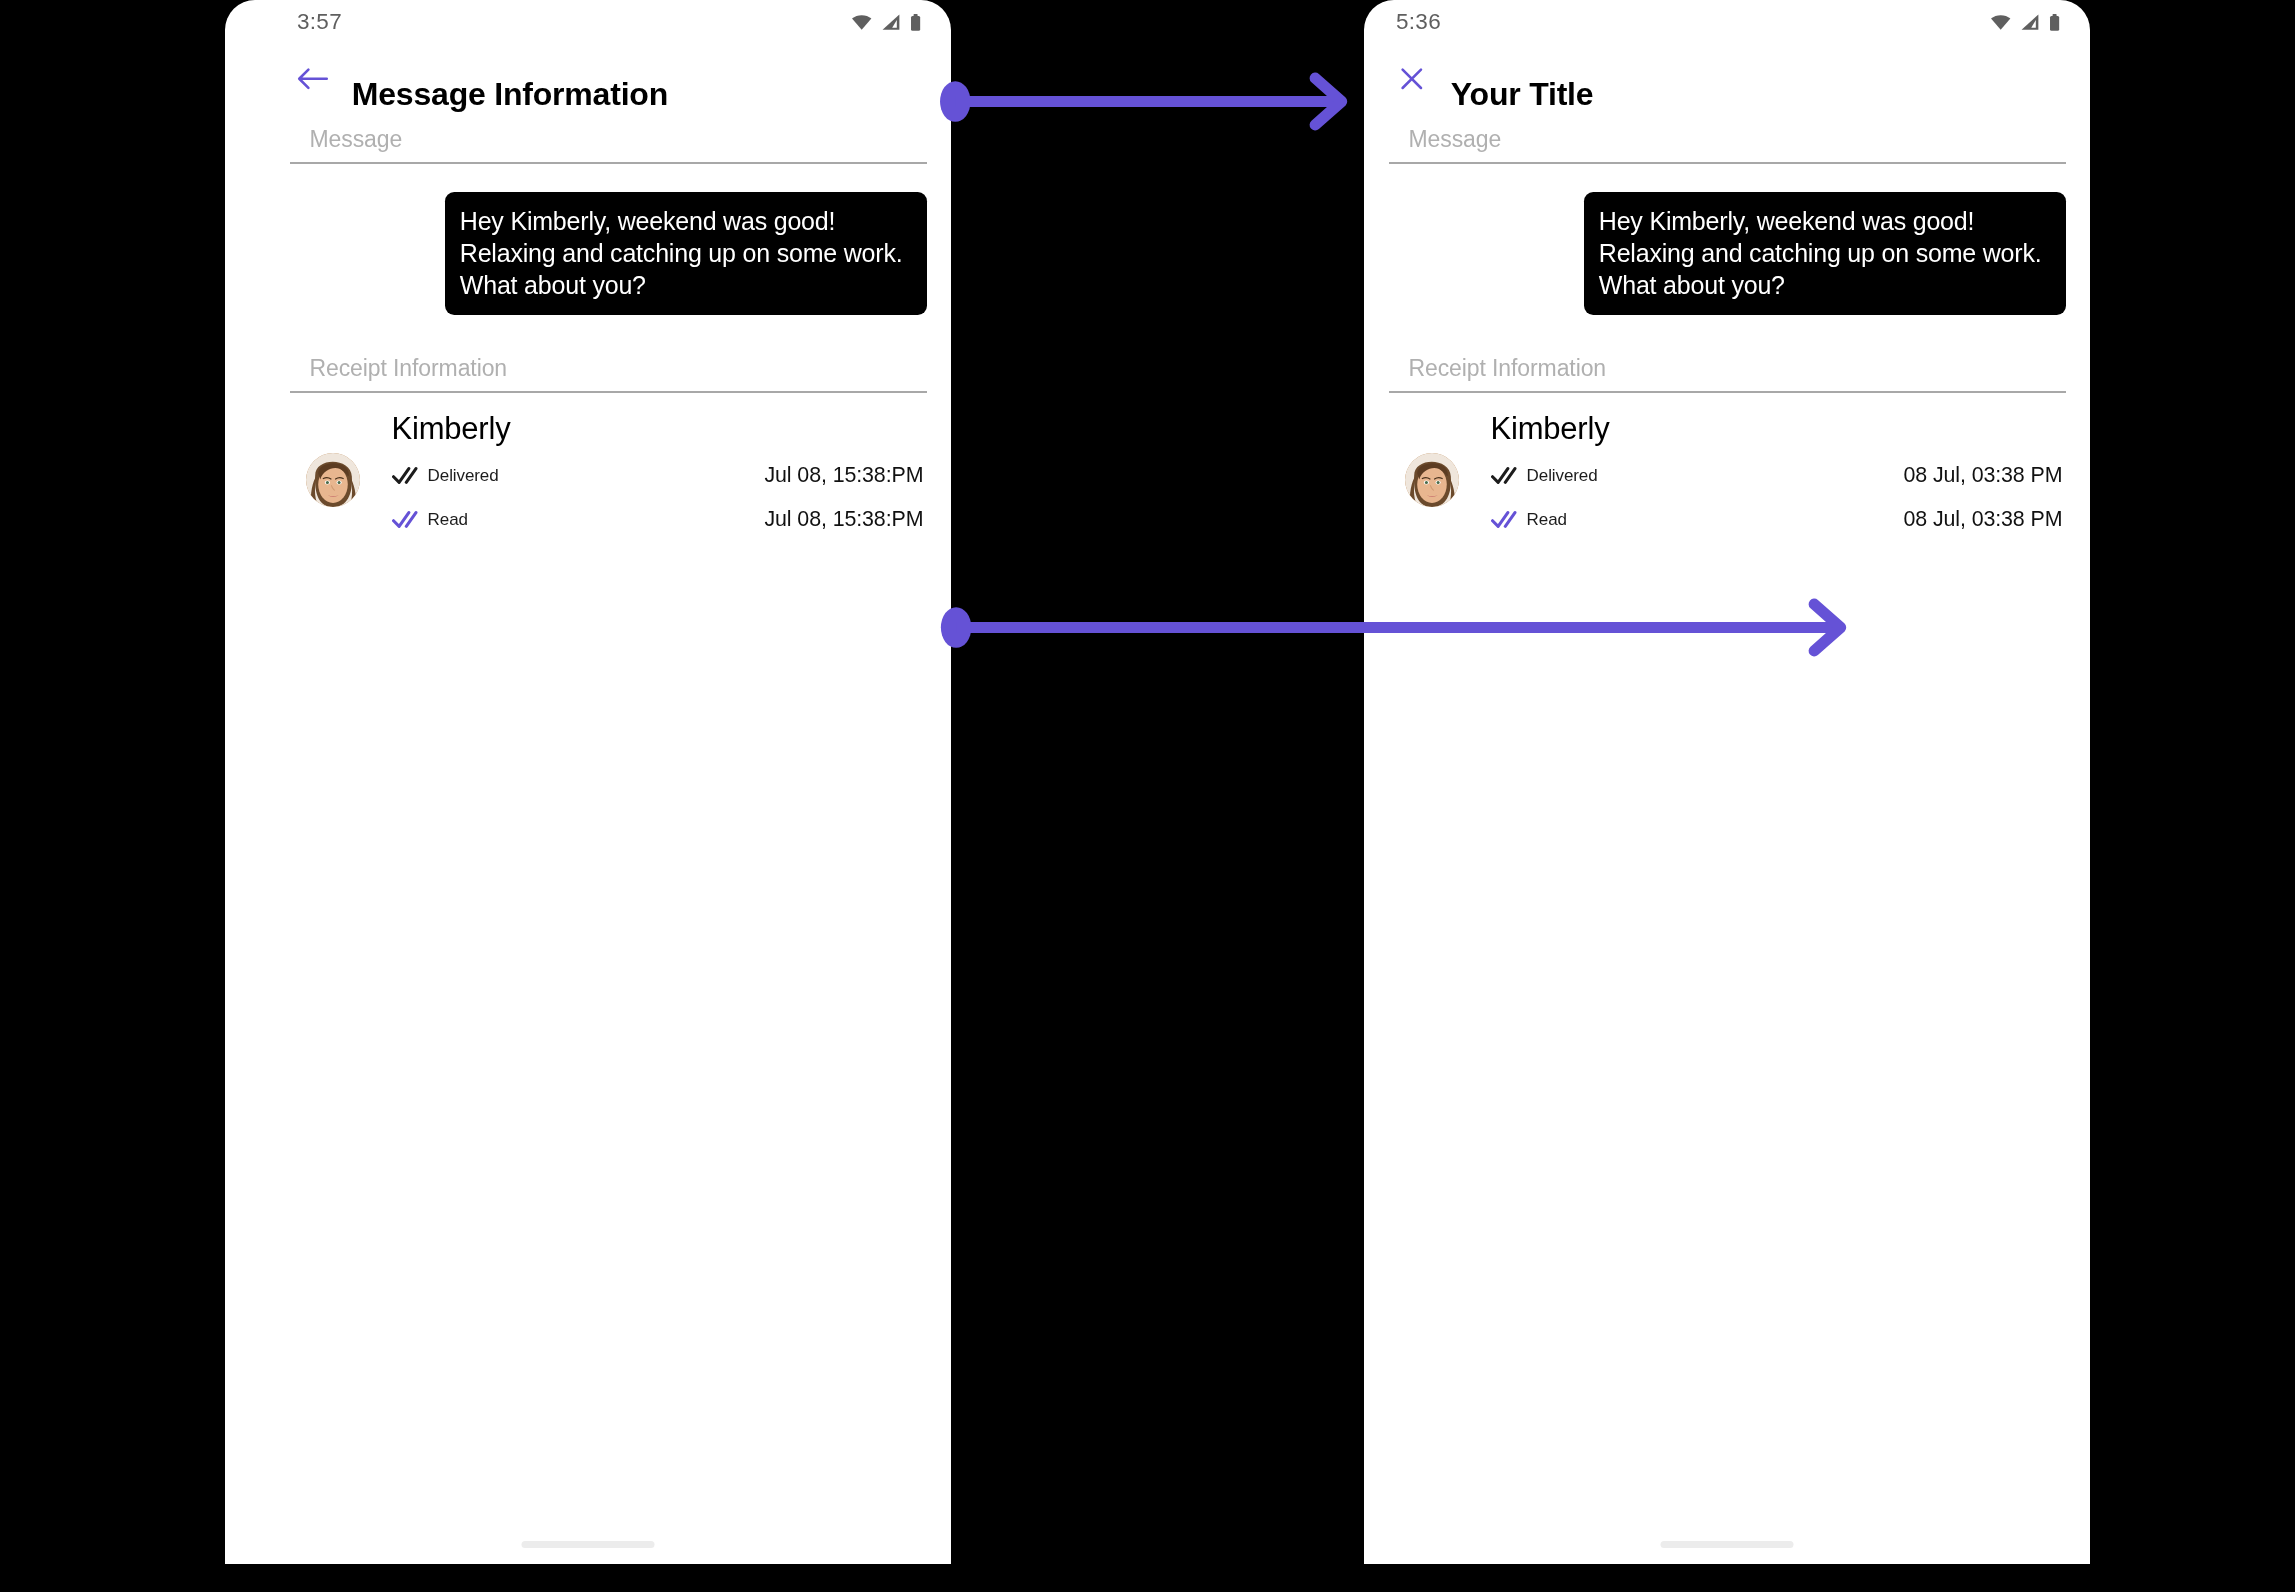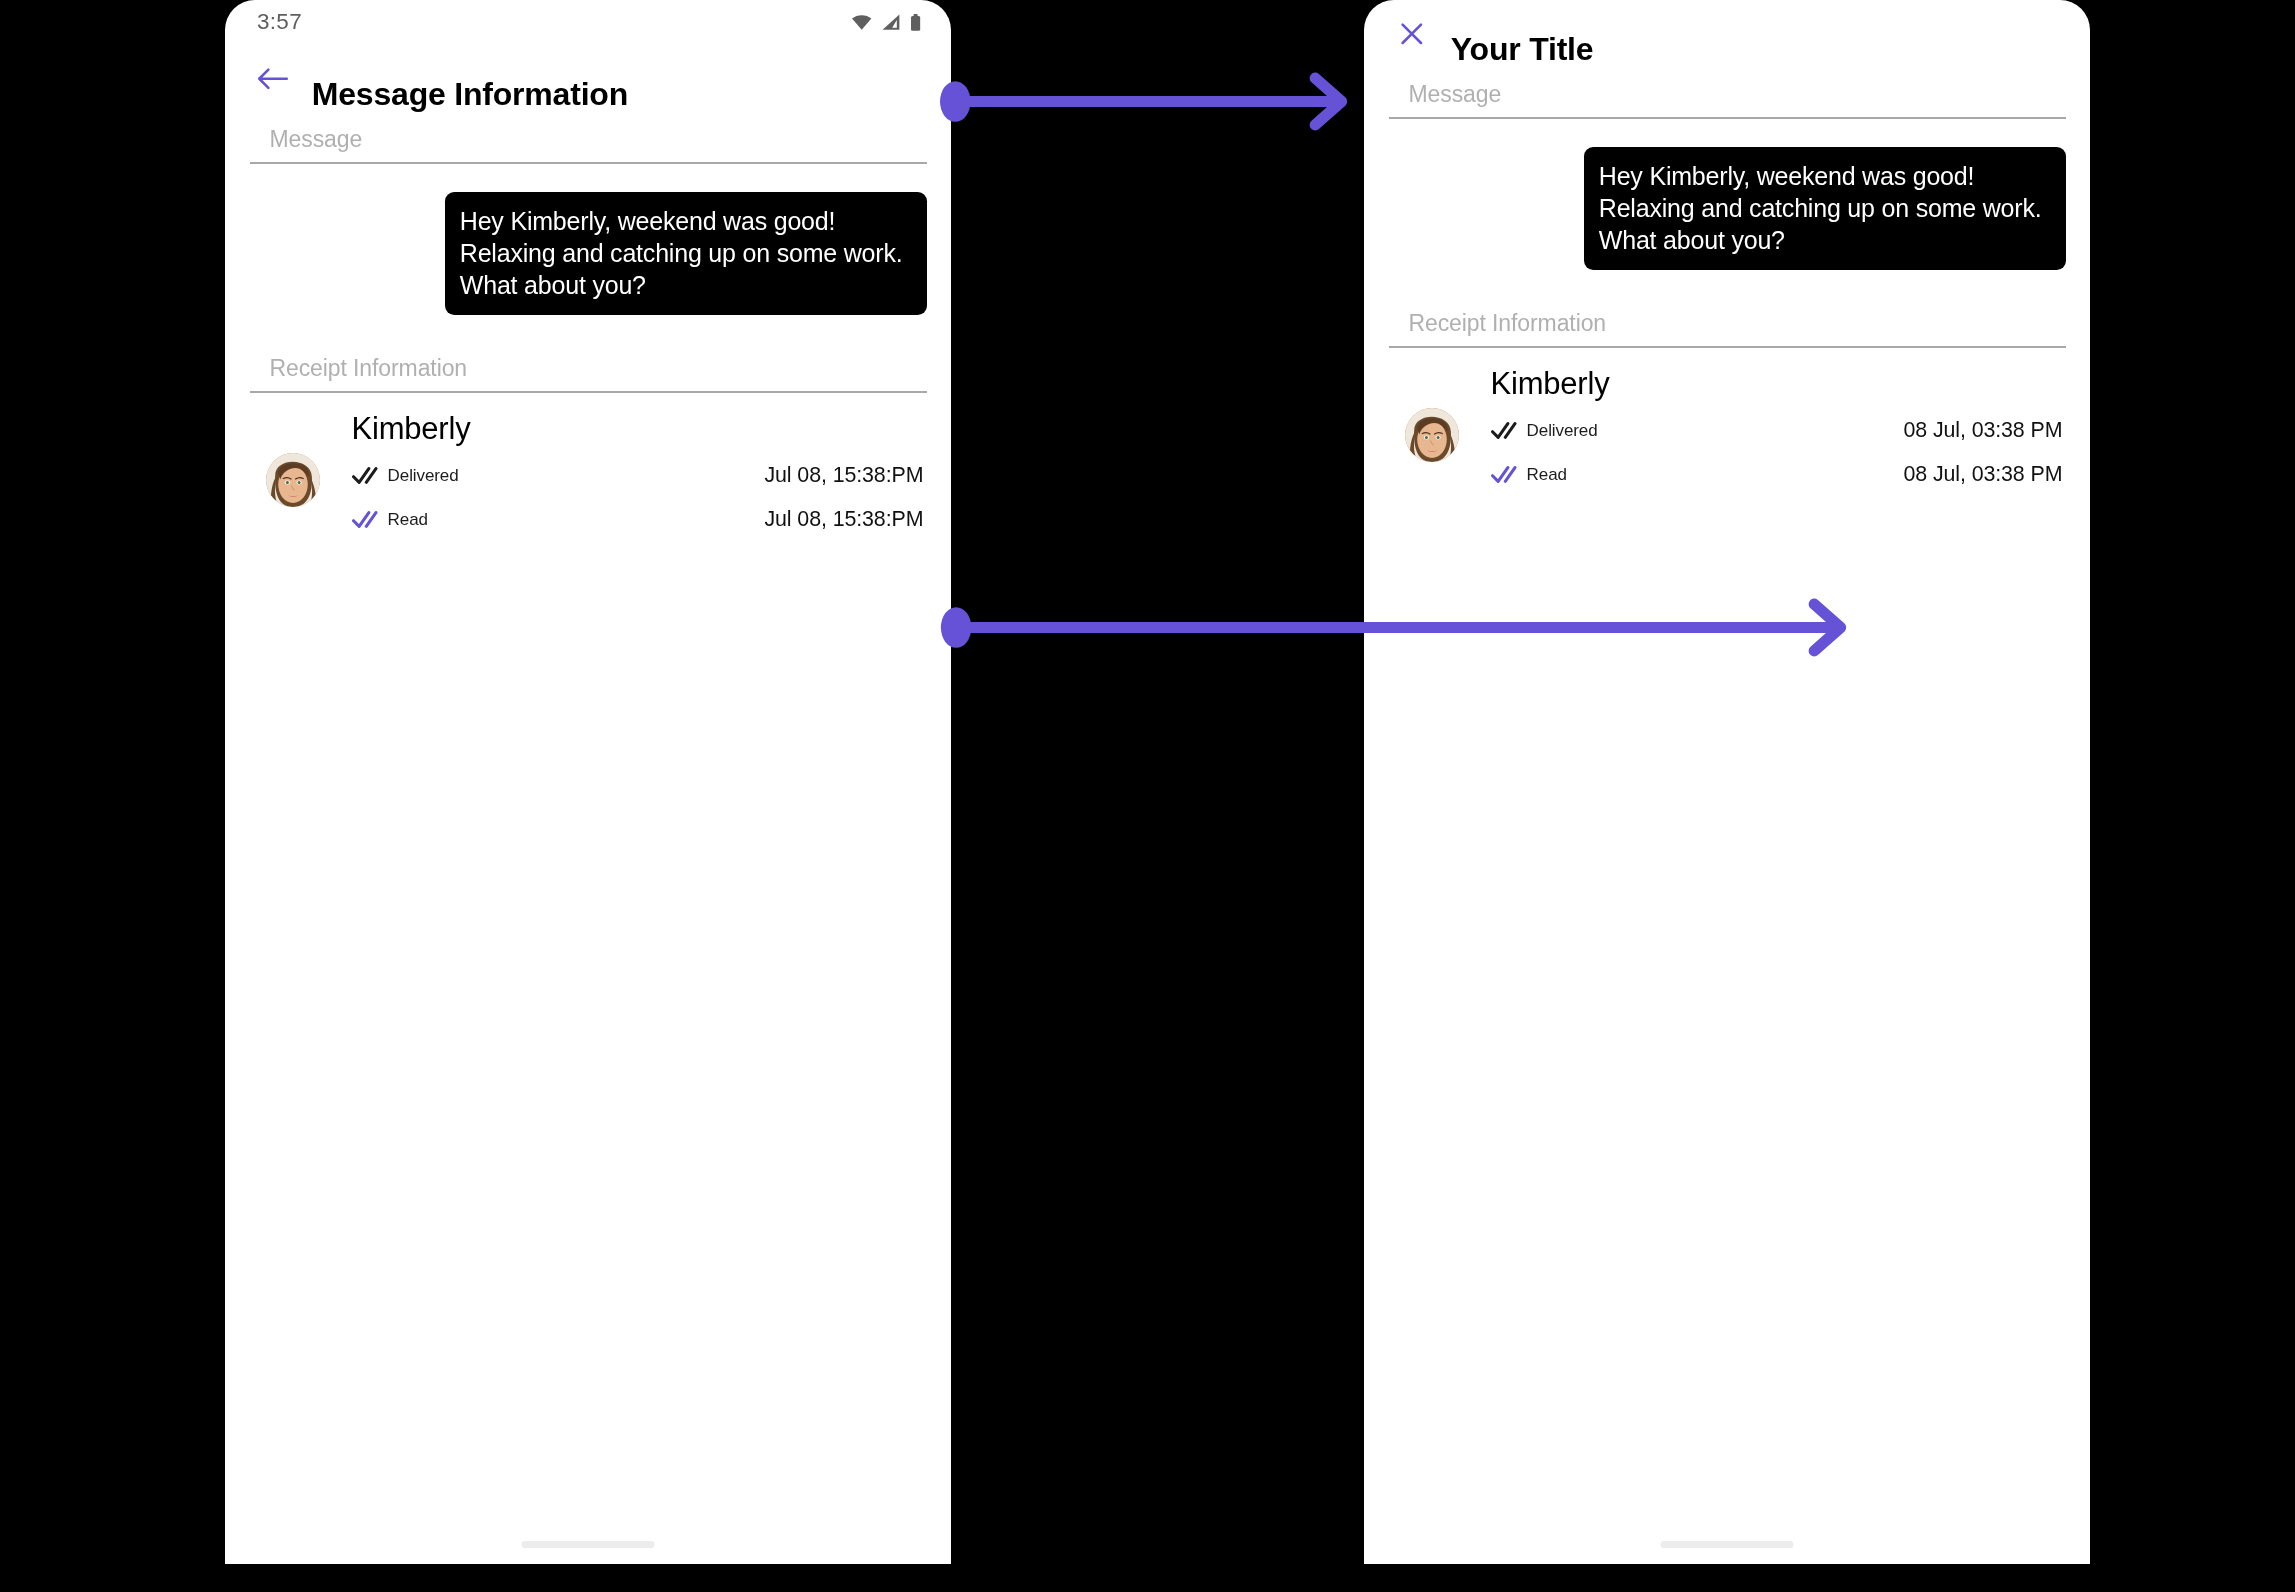--- a/index.html
+++ b/index.html
@@ -22,21 +22,21 @@
   
   .phone {
     position: absolute;
     top: 0;
     width: 726px;
     height: 1564px;
     background: #ffffff;
     border-radius: 30px 30px 0 0;
     overflow: hidden;
   }
-  #phone-left  { left: 225px; }
+  #phone-left  { left: 225px; padding-left: 40px; }
   #phone-right { left: 1364px; }
 
   .home-indicator {
     position: absolute;
     bottom: 16.3px;
     left: 50%;
     transform: translateX(-50%);
     width: 133px;
     height: 7.1px;
     border-radius: 4.1px;
@@ -289,20 +289,42 @@
           </div>
         </div>
       </div>
     </div>
 
     <div class="home-indicator"></div>
   </div>
 
   <div class="phone" id="phone-right">
 
+    <div class="status-bar">
+      <span class="status-time">5:36</span>
+      <span class="status-icons">
+        <span>
+          <svg width="21.4" height="16.3" viewBox="0 0 42 32">
+              <path d="M2 9 C12 0, 30 0, 40 9 L21 31 Z" fill="#5f5f5f"></path>
+            </svg>
+        </span>
+        <span>
+          <svg width="19.4" height="16.3" viewBox="0 0 38 32">
+              <path d="M36 1 L36 31 L3 31 Z" fill="#5f5f5f"></path>
+              <path d="M31 12 L31 27 L22 27 Z" fill="#ffffff"></path>
+            </svg>
+        </span>
+        <span>
+          <svg width="11.2" height="17.4" viewBox="0 0 22 34">
+              <rect x="7" y="0" width="8" height="5" rx="1.5" fill="#5f5f5f"></rect>
+              <rect x="2" y="4" width="18" height="29" rx="3" fill="#5f5f5f"></rect>
+            </svg>
+        </span>
+      </span>
+    </div>
 
     <div class="app-bar">
       <span class="nav-icon">
         <svg width="27.6" height="27.6" viewBox="0 0 54 54">
             <path d="M9 9 L45 45 M45 9 L9 45" stroke="#6552D6" stroke-width="5" fill="none" stroke-linecap="round"></path>
           </svg>
       </span>
       <span class="app-title">Your Title</span>
     </div>
 

